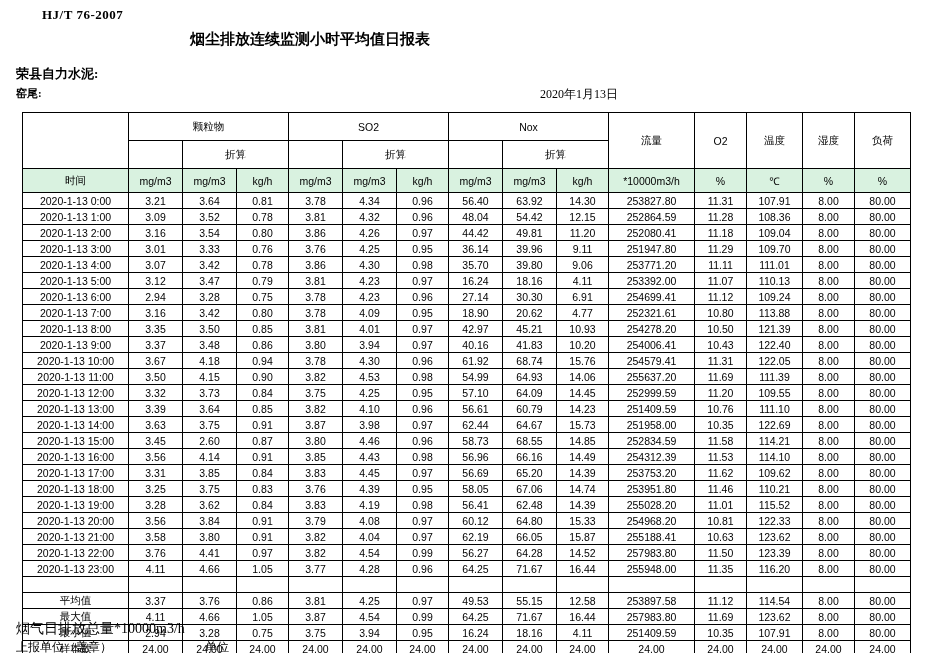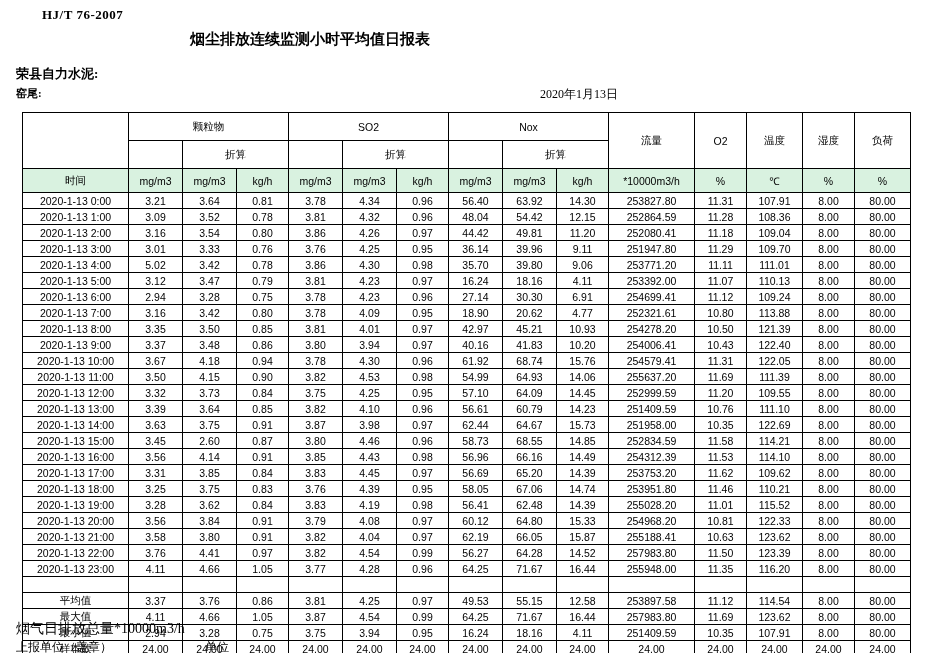--- a/index.html
+++ b/index.html
@@ -240,21 +240,21 @@
         <td class="num">39.96</td>
         <td class="num">9.11</td>
         <td class="num">251947.80</td>
         <td class="num">11.29</td>
         <td class="num">109.70</td>
         <td class="num">8.00</td>
         <td class="num">80.00</td>
       </tr>
       <tr>
         <td>2020-1-13 4:00</td>
-        <td class="num">5.02</td>
+        <td class="num">3.07</td>
         <td class="num">3.42</td>
         <td class="num">0.78</td>
         <td class="num">3.86</td>
         <td class="num">4.30</td>
         <td class="num">0.98</td>
         <td class="num">35.70</td>
         <td class="num">39.80</td>
         <td class="num">9.06</td>
         <td class="num">253771.20</td>
         <td class="num">11.11</td>

